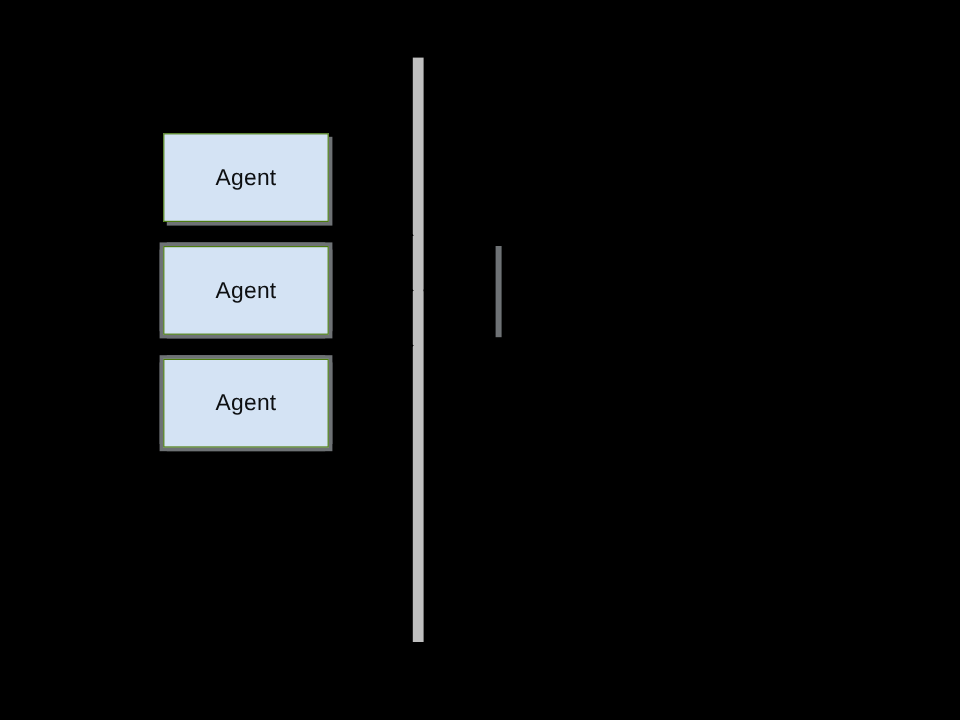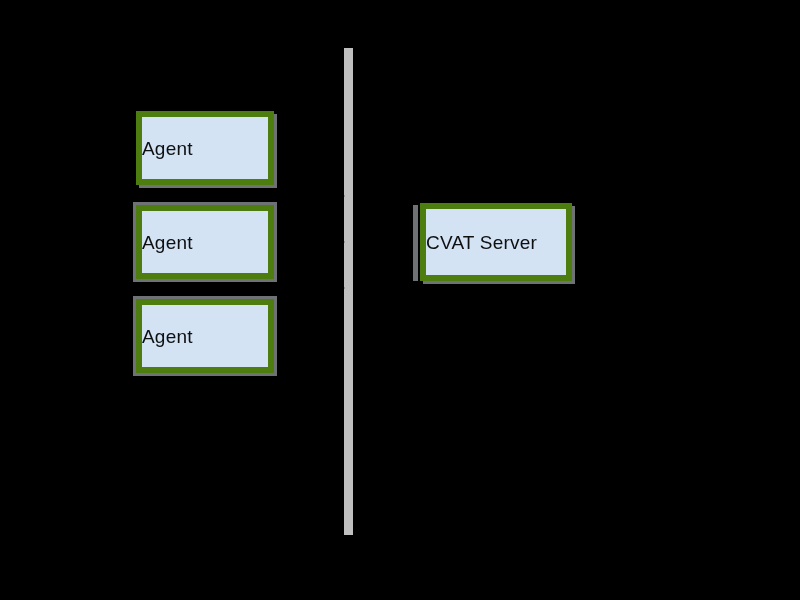--- a/index.html
+++ b/index.html
@@ -21,23 +21,24 @@
   .bus-line {
     position: absolute;
     background: #bfbfbf;
   }
 
   
   .node {
     position: absolute;
     box-sizing: border-box;
     background: #d4e3f4;
-    border: 6px solid #4d7c0f;
+    border: 1px solid #4d7c0f;
     display: flex;
     align-items: center;
+    justify-content: center;
     box-shadow: 3px 3px 0 0 #6e7275;
   }
   .node-label {
     color: #0d0f11;
     font-family: "Liberation Sans", sans-serif;
     font-size: 19px;
     line-height: 1;
     letter-spacing: 0.2px;
     white-space: nowrap;
     user-select: none;
@@ -98,17 +99,14 @@
   </div>
 
   <div class="node halo" style="left:136px; top:205px; width:138px; height:74px;">
     <span class="node-label">Agent</span>
   </div>
 
   <div class="node halo" style="left:136px; top:299px; width:138px; height:74px;">
     <span class="node-label">Agent</span>
   </div>
 
-  <div class="node" style="left:420px; top:203px; width:152px; height:78px;">
-    <span class="node-label">CVAT Server</span>
-  </div>
 
 </div>
 
 </body></html>

